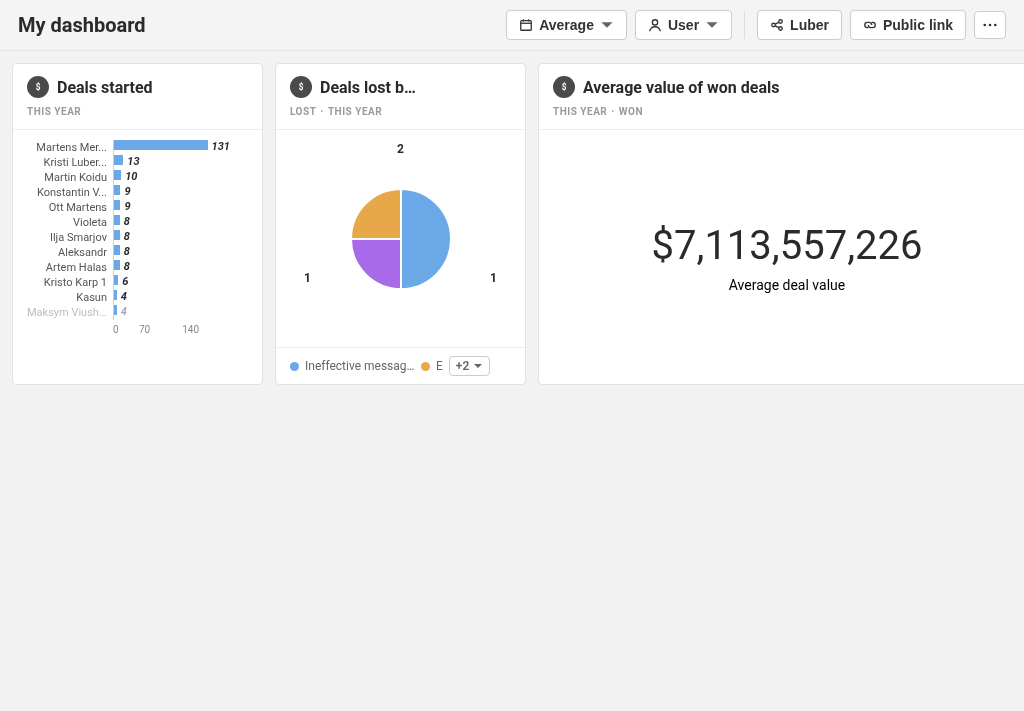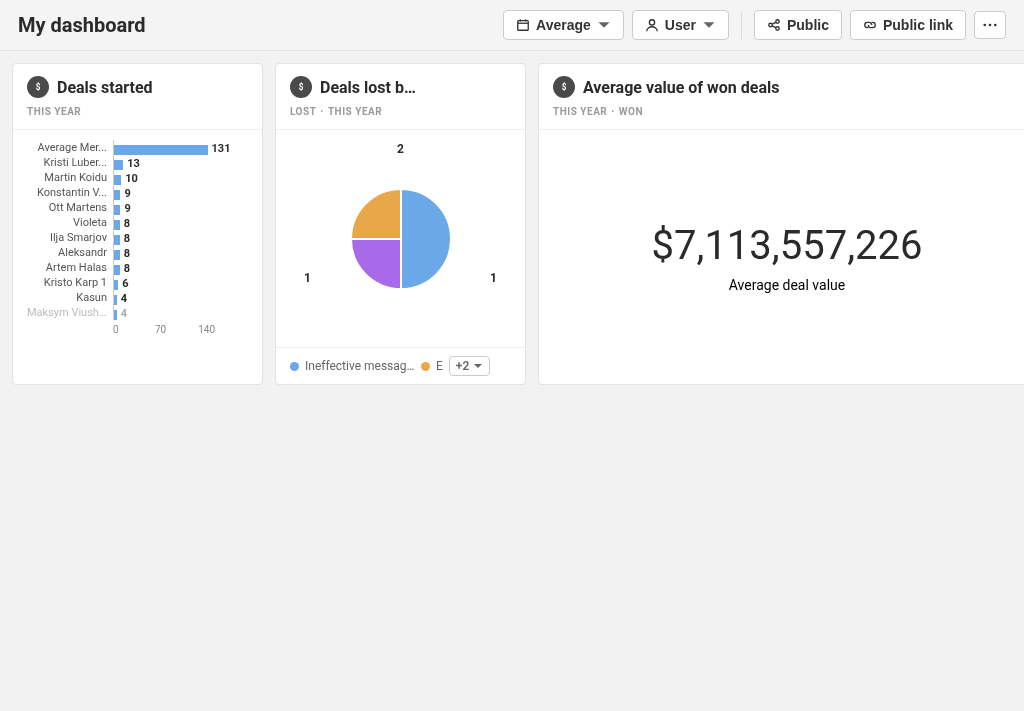--- a/index.html
+++ b/index.html
@@ -18,21 +18,21 @@
 .subhead .dot { margin: 0 4px; }
 .card-body { flex: 1; padding: 10px 14px; position: relative; overflow: hidden; }
 .card-footer { border-top: 1px solid #eee; padding: 8px 14px; display: flex; align-items: center; gap: 6px; font-size: 12px; color: #666; }
 .legend-dot { width: 9px; height: 9px; border-radius: 50%; display: inline-block; }
 .chip { display: inline-flex; align-items: center; gap: 4px; border: 1px solid #ccc; border-radius: 4px; padding: 2px 6px; font-size: 12px; font-weight: 600; cursor: pointer; }
 .chip svg { width: 10px; height: 10px; }
 
 .hbars { font-size: 11px; }
 .hbar-row { display: flex; align-items: center; height: 15px; }
 .hbar-label { width: 86px; text-align: right; padding-right: 6px; white-space: nowrap; overflow: hidden; text-overflow: ellipsis; color: #555; }
-.hbar-track { flex: 1; position: relative; border-left: 1px solid #ccc; height: 100%; display: flex; align-items: flex-end; }
+.hbar-track { flex: 1; position: relative; border-left: 1px solid #ccc; height: 100%; display: flex; align-items: flex-start; font-style: italic; }
 .hbar-fill { height: 10px; background: #6aa8e8; }
 .hbar-value { font-weight: 700; margin-left: 4px; font-size: 11px; }
 .hbar-axis { display: flex; margin-left: 86px; font-size: 10px; color: #888; gap: 0; margin-top: 4px; }
 .hbar-axis span { display: inline-block; }
 
 .kpi { display: flex; flex-direction: column; align-items: center; justify-content: center; height: 100%; }
 .kpi-value { font-size: 40px; font-weight: 400; }
 .kpi-label { font-size: 14px; color: #000000; margin-top: 8px; }
 
 .pie-wrap { display: flex; flex-direction: column; align-items: center; justify-content: center; }
@@ -70,21 +70,21 @@
     </button>
     <div class="divider"></div>
     <button class="btn">
       <svg viewBox="0 0 16 16" fill="none" stroke="#333" stroke-width="1.5">
           <circle cx="4" cy="8" r="2"></circle>
           <circle cx="12" cy="4" r="2"></circle>
           <circle cx="12" cy="12" r="2"></circle>
           <line x1="6" y1="7" x2="10" y2="5"></line>
           <line x1="6" y1="9" x2="10" y2="11"></line>
         </svg>
-      <span>Public</span>
+      <span>Luber</span>
     </button>
     <button class="btn">
       <svg viewBox="0 0 16 16" fill="none" stroke="#333" stroke-width="1.5">
           <path d="M6 8a3 3 0 003 3h2a3 3 0 000-6h-1"></path>
           <path d="M10 8a3 3 0 00-3-3H5a3 3 0 000 6h1"></path>
         </svg>
       <span>Public link</span>
     </button>
     <button class="btn" style="padding:6px 8px">
       <svg viewBox="0 0 16 4" fill="#333" width="16" height="4">
@@ -106,21 +106,21 @@
               <text x="8" y="12" text-anchor="middle" font-size="11" fill="#fff" font-weight="bold">$</text>
             </svg>
           </span>
         <span>Deals started</span>
       </div>
     </div>
     <div class="subhead">THIS YEAR</div>
     <div class="card-body">
       <div class="hbars" id="hbars-deals">
           <div class="hbar-row">
-            <div class="hbar-label" style="">Average Mer...</div>
+            <div class="hbar-label" style="">Martens Mer...</div>
             <div class="hbar-track">
               <div class="hbar-fill" style="width:93.57142857142857px"></div>
               <span class="hbar-value" style="">131</span>
             </div>
           </div>
           <div class="hbar-row">
             <div class="hbar-label" style="">Kristi Luber...</div>
             <div class="hbar-track">
               <div class="hbar-fill" style="width:9.285714285714286px"></div>
               <span class="hbar-value" style="">13</span>
@@ -192,21 +192,21 @@
           <div class="hbar-row">
             <div class="hbar-label" style="opacity:0.4">Maksym Viushkin</div>
             <div class="hbar-track">
               <div class="hbar-fill" style="width:2.857142857142857px"></div>
               <span class="hbar-value" style="opacity:0.4">4</span>
             </div>
           </div>
         </div>
       <div class="hbar-axis">
         <span style="width:4px">0</span>
-        <span style="margin-left:38px">70</span>
+        <span style="margin-left:22px">70</span>
         <span style="margin-left:32px">140</span>
       </div>
     </div>
   </div>
 
   <div class="card">
     <div class="card-header">
       <div class="card-title-row">
         <span class="icon-circle">
             <svg viewBox="0 0 16 16">

